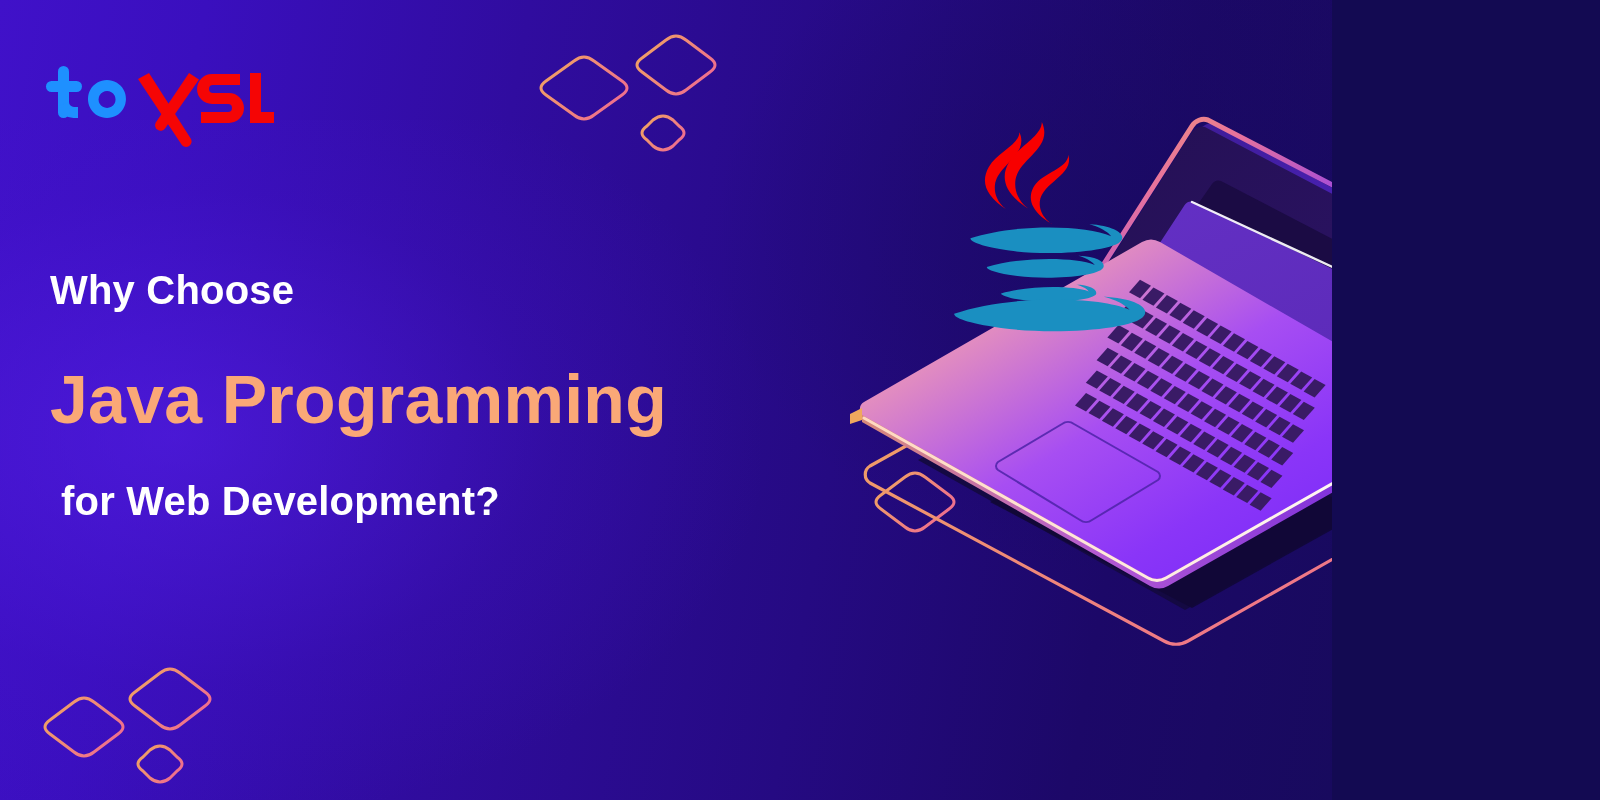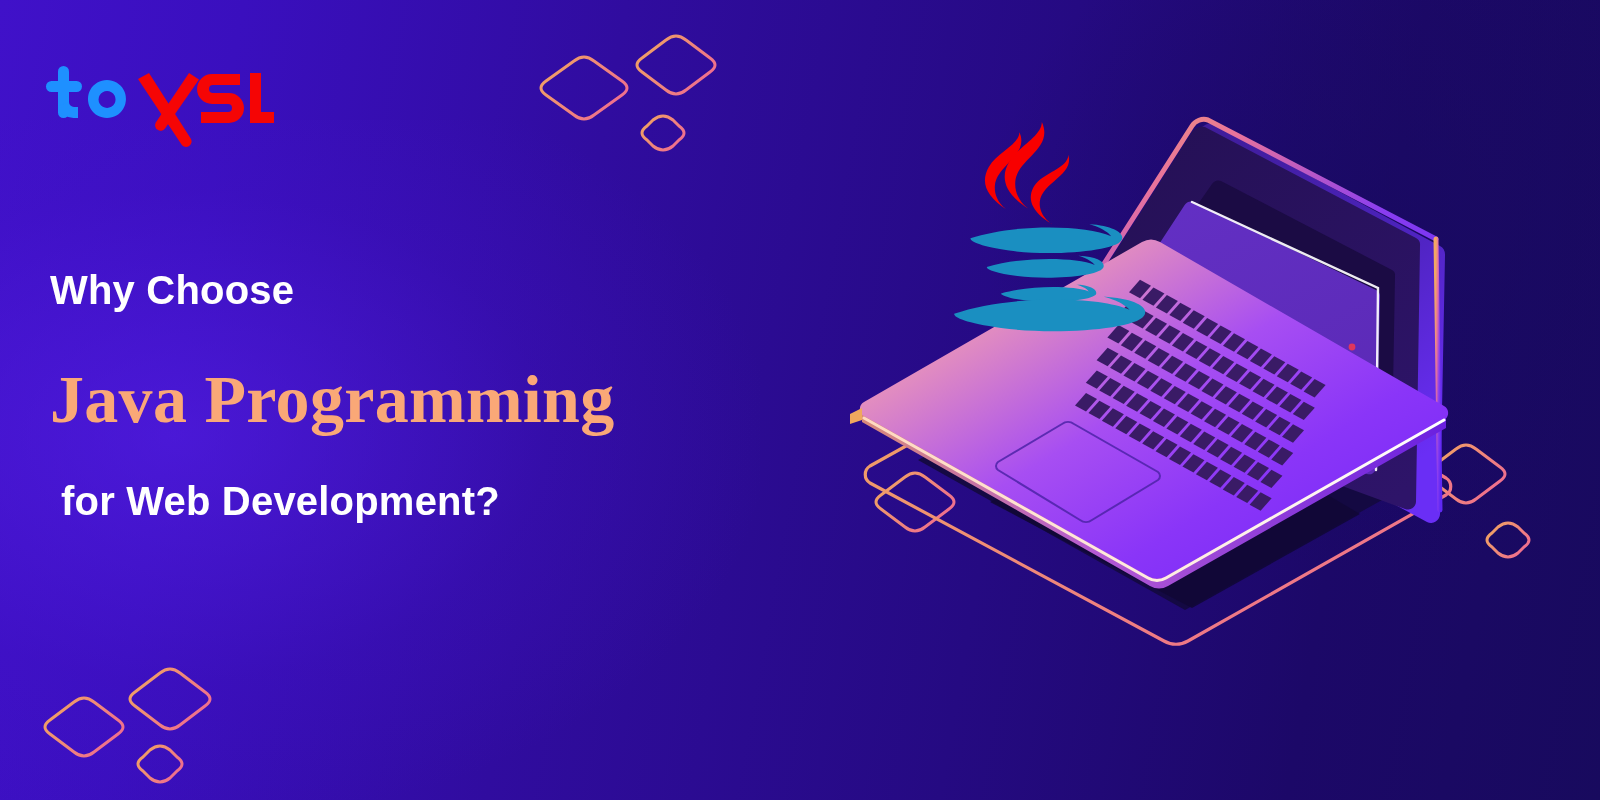--- a/index.html
+++ b/index.html
@@ -6,21 +6,21 @@
   html, body {
     margin: 0;
     padding: 0;
     background: #130a52;
   }
   body {
     font-family: "Liberation Sans", sans-serif;
   }
   #banner {
     position: relative;
-    width: 1600px;
+    width: 1332px;
     height: 800px;
     overflow: hidden;
     background: linear-gradient(100deg, #4011c9 0%, #3a0fbe 14%, #300c9f 36%, #250a82 62%, #1c0868 82%, #180a5e 100%);
   }
   
   #bg-glow {
     position: absolute;
     left: -140px; top: 120px;
     width: 900px; height: 700px;
     background: radial-gradient(ellipse at 35% 45%, rgba(88,32,235,.55) 0%, rgba(70,20,205,.22) 45%, rgba(40,10,140,0) 72%);
@@ -61,21 +61,20 @@
     white-space: nowrap;
   }
   .hl-line2 {
     font-size: 68px;
     font-weight: bold;
     color: #faa877;
     letter-spacing: .3px;
     line-height: 1.05;
     margin: 0 0 44px 0;
     white-space: nowrap;
-    font-family: Liberation Serif, serif;
   }
   .hl-line3 {
     font-size: 40px;
     font-weight: bold;
     color: #ffffff;
     letter-spacing: .2px;
     line-height: 1.1;
     margin: 11px;
     white-space: nowrap;
   }

